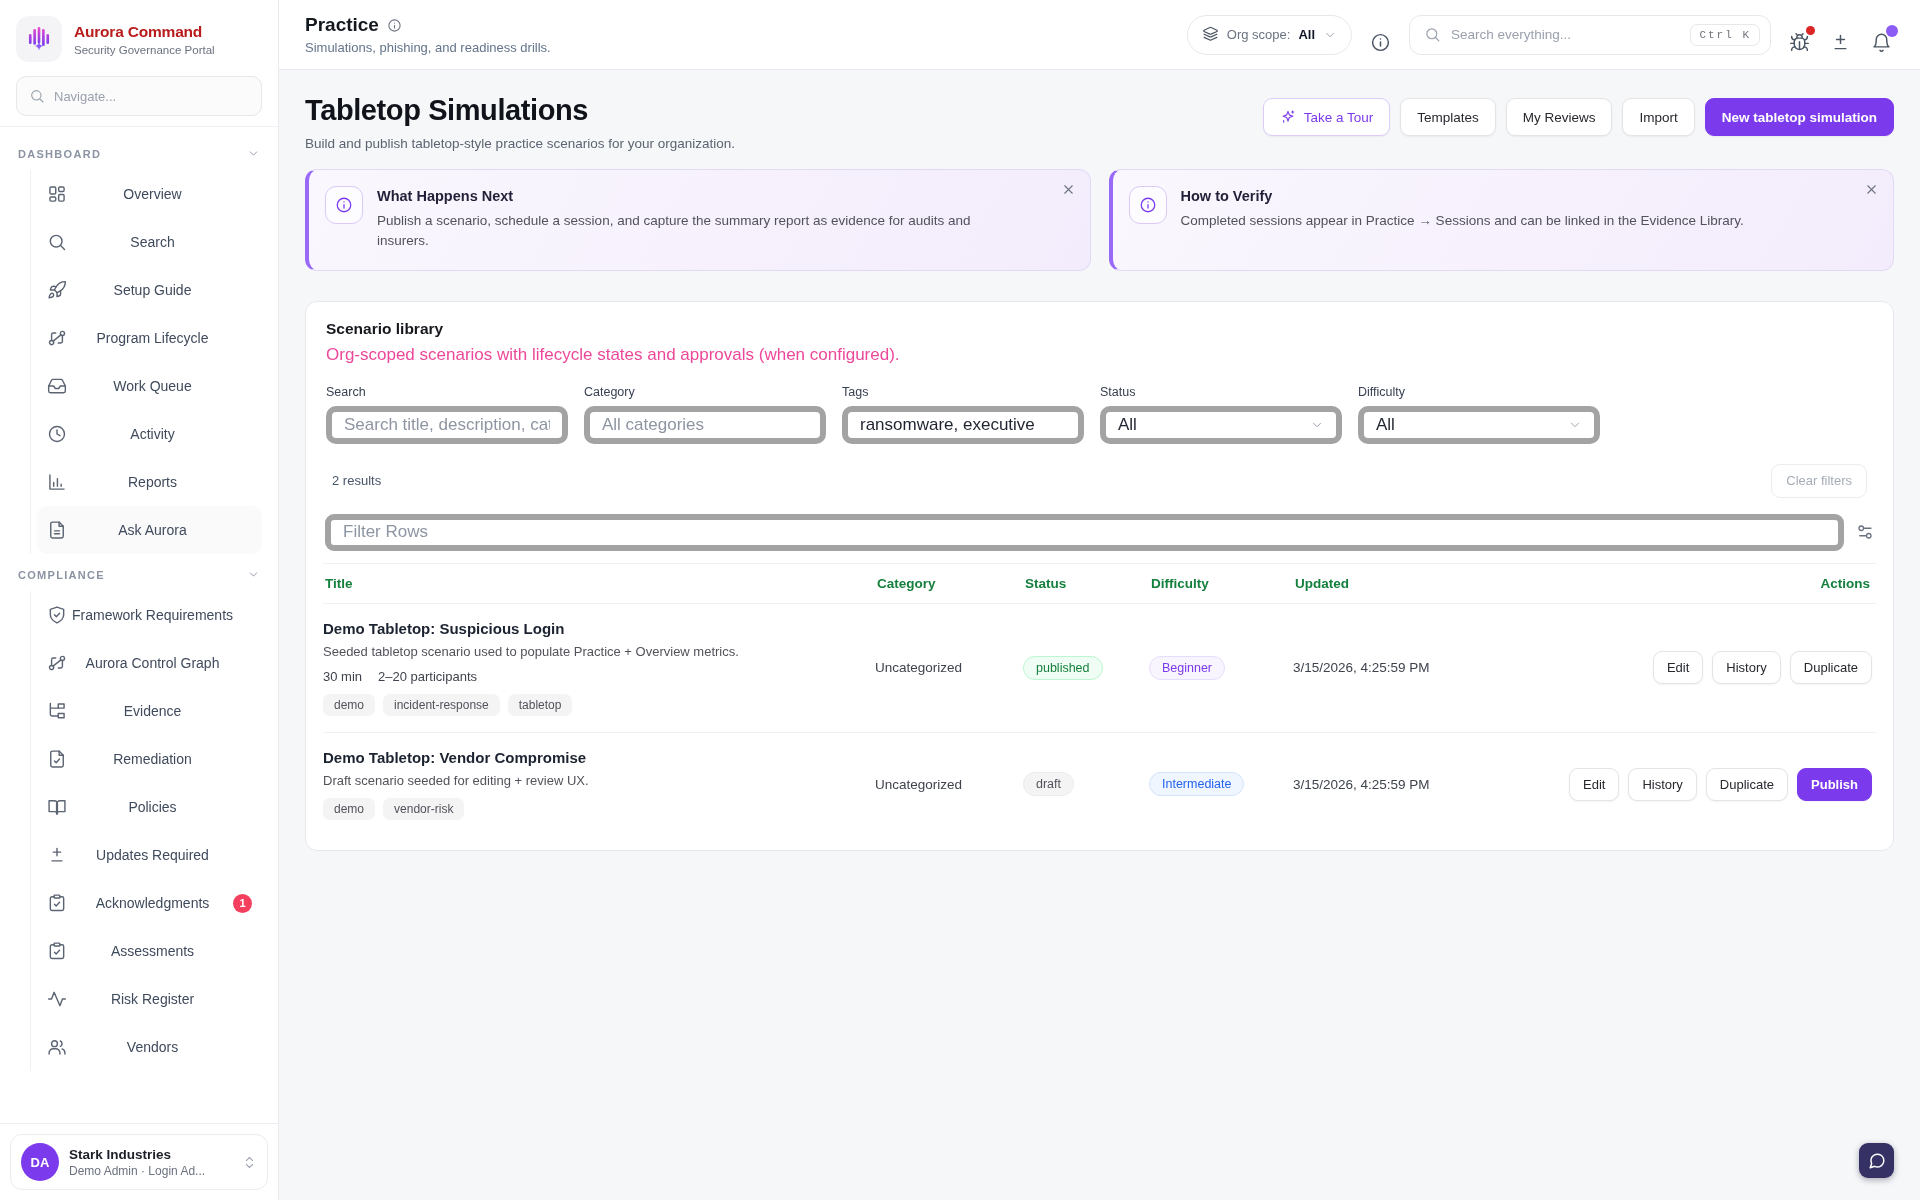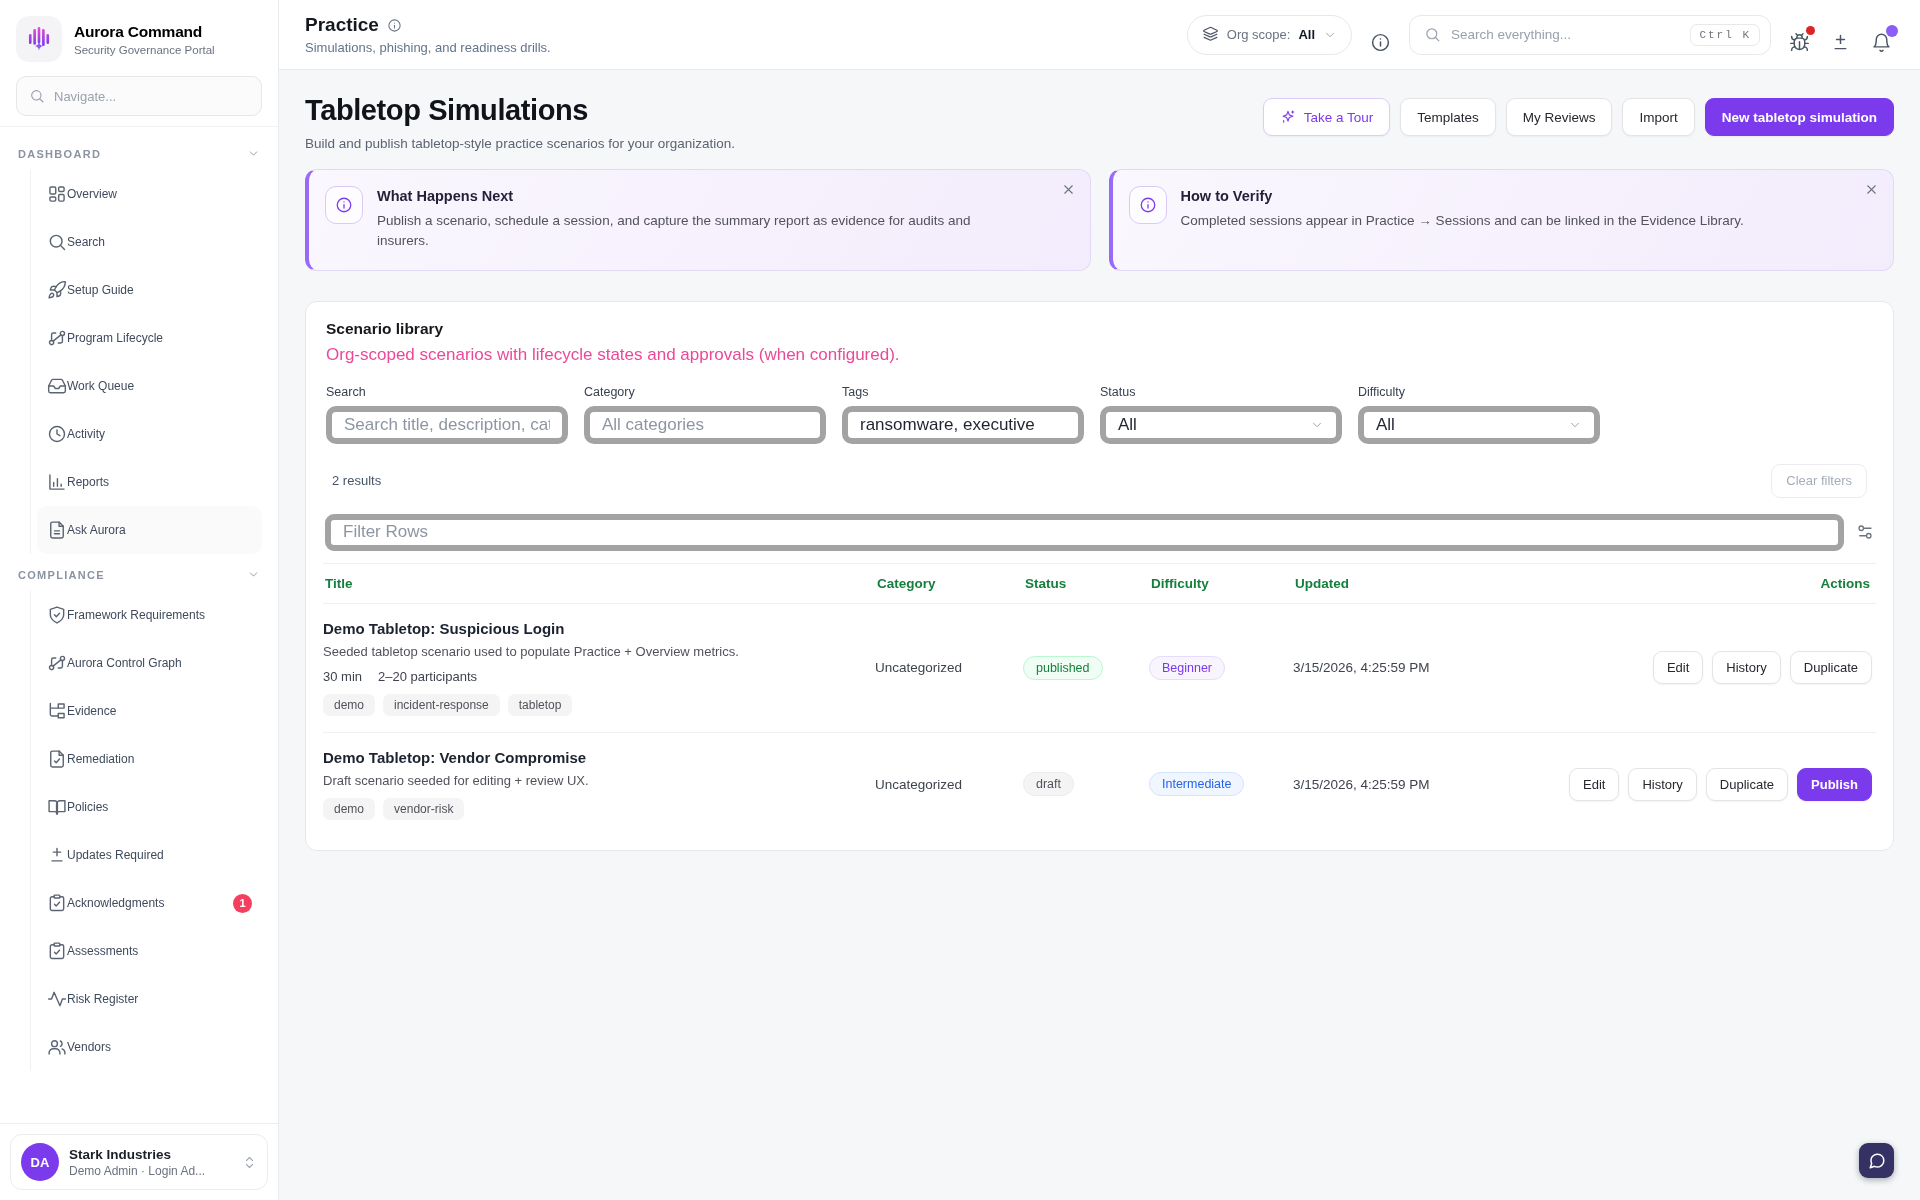--- a/index.html
+++ b/index.html
@@ -9,34 +9,34 @@
   .ic{stroke:currentColor;fill:none;stroke-width:1.7;stroke-linecap:round;stroke-linejoin:round}
 
   
   .app{display:flex;width:1920px;height:1200px}
   .sidebar{width:279px;background:#fff;border-right:1px solid #e9eaee;display:flex;flex-direction:column;flex-shrink:0}
   .main{flex:1;display:flex;flex-direction:column;min-width:0}
 
   
   .brand{display:flex;align-items:center;gap:12px;padding:16px 16px 12px}
   .brand-tile{width:46px;height:46px;border-radius:13px;background:#f4f3f6;display:flex;align-items:center;justify-content:center}
-  .brand-name{font-size:15.5px;font-weight:700;color:#000000;letter-spacing:-.2px}
+  .brand-name{font-size:15.5px;font-weight:700;color:#b91c1c;letter-spacing:-.2px}
   .brand-tag{font-size:11.5px;color:#6b7280;margin-top:3px}
   .nav-search{margin:2px 16px 10px;height:40px;border:1px solid #e6e7eb;border-radius:10px;background:#fbfbfc;display:flex;align-items:center;gap:9px;padding:0 12px;color:#98a0ac}
   .nav-search input{border:0;outline:0;background:transparent;font:inherit;font-size:13px;color:#374151;width:100%}
   .nav-search input::placeholder{color:#9aa1ad}
   .side-scroll{flex:1;overflow:hidden;border-top:1px solid #f0f1f4;padding:20px 16px 0}
   .s-section{margin-bottom:14px}
   .s-head{display:flex;align-items:center;justify-content:space-between;color:#8b93a2;font-size:11px;font-weight:700;letter-spacing:1.3px;text-transform:uppercase;padding:0 2px 10px}
   .s-list{border-left:1px solid #eef0f3;margin-left:14px;padding-left:6px}
   .s-item{display:flex;align-items:center;height:48px;border-radius:10px;color:#475569;cursor:pointer;padding:0 10px;position:relative}
   .s-item.active{background:#fafafb}
   .s-item .icn{width:20px;height:20px;color:#5b6472;flex-shrink:0}
   .s-item .icn svg{width:20px;height:20px}
-  .s-item .lbl{flex:1;text-align:left;font-size:12px;color:#3f4a5c;padding-right:14px}
+  .s-item .lbl{flex:1;text-align:center;font-size:14px;color:#3f4a5c;padding-right:14px}
   .s-badge{position:absolute;right:10px;background:#f43f5e;color:#fff;font-size:11px;font-weight:700;min-width:19px;height:19px;border-radius:999px;display:flex;align-items:center;justify-content:center;padding:0 5px}
   .user-wrap{border-top:1px solid #eceef2;padding:10px}
   .user-card{border:1px solid #ececf0;border-radius:12px;padding:8px 10px;display:flex;align-items:center;gap:10px;cursor:pointer;background:#fff}
   .avatar{width:38px;height:38px;border-radius:999px;background:#7c3aed;color:#fff;font-size:13px;font-weight:700;display:flex;align-items:center;justify-content:center;flex-shrink:0}
   .user-name{font-size:13.5px;font-weight:700;color:#1b1f27}
   .user-role{font-size:12px;color:#6b7280;margin-top:2px;white-space:nowrap;overflow:hidden;text-overflow:ellipsis;max-width:140px}
   .user-chev{margin-left:auto;color:#9ca3af}
 
   
   .topbar{height:70px;background:#fff;border-bottom:1px solid #e9eaee;display:flex;align-items:center;padding:0 26px;gap:14px;flex-shrink:0}

